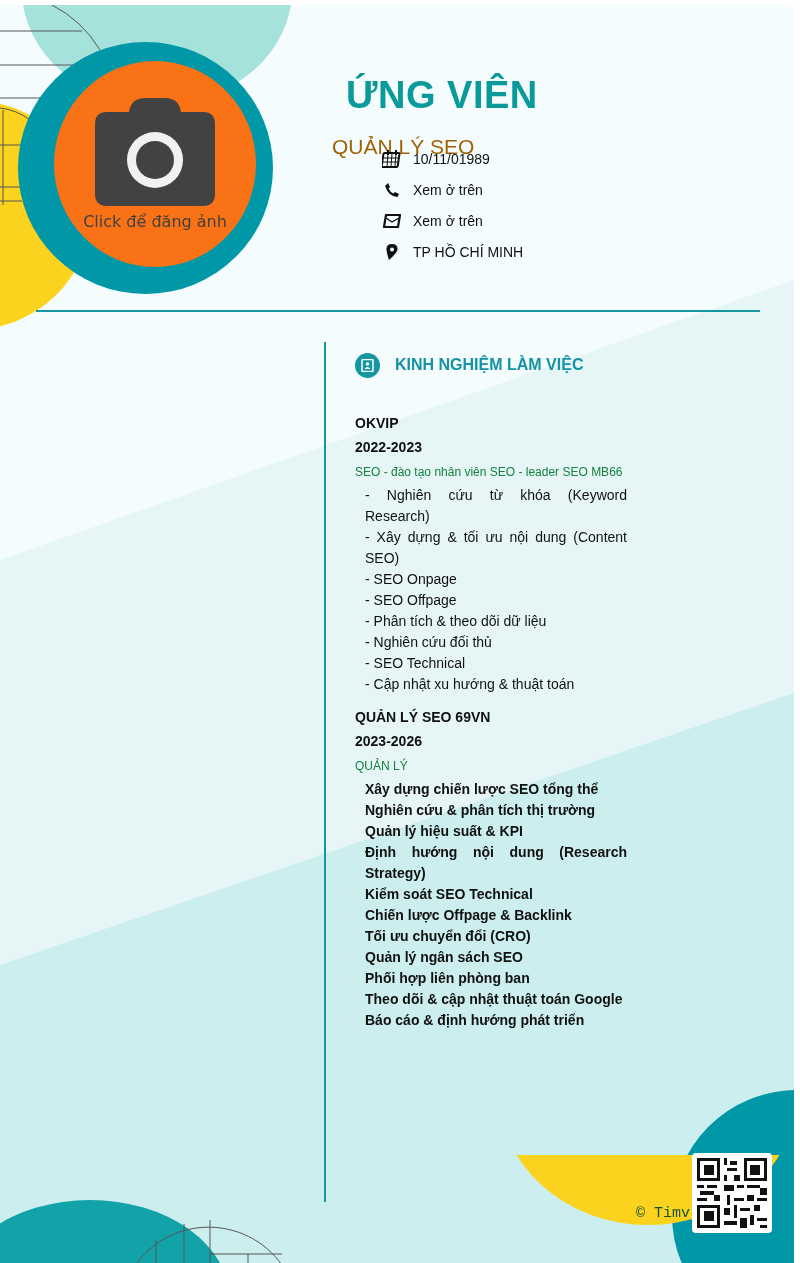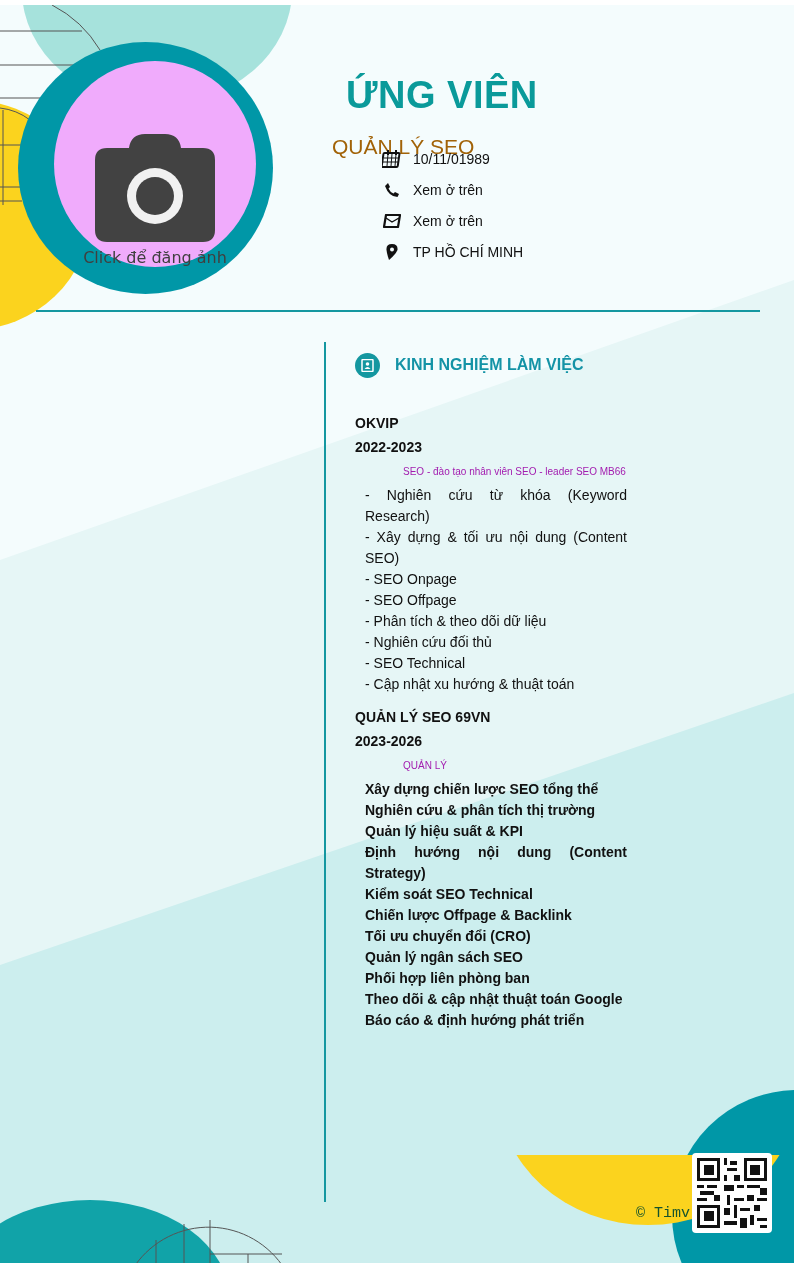--- a/index.html
+++ b/index.html
@@ -24,22 +24,22 @@
     .circle { position: absolute; border-radius: 50%; }
     .c-mint { left: 22px; top: -130px; width: 270px; height: 230px; background: #a6e2dc; border-radius: 0 0 135px 135px / 0 0 115px 115px; }
     .c-yellow-left { left: -150px; top: 95px; width: 240px; height: 230px; background: #fbd31e; }
     .grid-lines { position: absolute; left: 0; top: 0; }
     .photo-ring {
       position: absolute; left: 18px; top: 37px; width: 255px; height: 252px;
       border-radius: 50%; background: #0097a7;
     }
     .photo-inner {
       position: absolute; left: 36px; top: 19px; width: 202px; height: 206px;
-      border-radius: 50%; background: #f0abfc; cursor: pointer;
-      display: flex; flex-direction: column; align-items: center; justify-content: flex-end;
+      border-radius: 50%; background: #f97316; cursor: pointer;
+      display: flex; flex-direction: column; align-items: center; justify-content: center;
     }
     .photo-caption {
       font-family: "DejaVu Sans", sans-serif; font-size: 16px; color: #3f3f3f; margin-top: 6px;
     }
     .header-right { position: absolute; left: 332px; top: 55px; }
     .name {
       font-size: 38px; font-weight: bold; color: #0a9a9a; letter-spacing: 0.5px; margin: 14px;
     }
     .jobtitle { font-size: 21px; color: #a16207; margin-top: 18px; }
     .info-list { position: absolute; left: 382px; top: 138px; text-align: center; }
@@ -48,21 +48,21 @@
     .info-text { font-size: 14px; color: #111; }
     .hr { position: absolute; left: 36px; top: 305px; width: 724px; height: 2px; background: #1497a0; }
     .vr { position: absolute; left: 324px; top: 337px; width: 2px; height: 860px; background: #1497a0; }
     .section { position: absolute; left: 355px; top: 342px; width: 272px; }
     .section-head { display: flex; align-items: center; height: 36px; }
     .section-icon { width: 25px; height: 25px; border-radius: 50%; background: #1497a0; display: flex; align-items: center; justify-content: center; margin-right: 15px; }
     .section-title { font-size: 16px; font-weight: bold; color: #1493a6; white-space: nowrap; }
     .job { margin-top: 0; }
     .company { font-size: 14px; font-weight: bold; color: #111; line-height: 24px; }
     .period { font-size: 14px; font-weight: bold; color: #111; line-height: 24px; }
-    .role { font-size: 10px; color: #a21caf; line-height: 26px; text-align: justify; margin-left: 48px; }
+    .role { font-size: 12px; color: #15803d; line-height: 26px; text-align: justify; }
     .bullets { padding-left: 10px; }
     .bullet { font-size: 14px; color: #111; line-height: 21px; text-align: justify; }
     .bullet.bold { font-weight: bold; }
     .job1 { margin-top: 28px; }
     .job2 { margin-top: 10px; }
     .c-teal-br { left: 672px; top: 1085px; width: 250px; height: 250px; background: #0097a7; }
     .c-yellow-br { left: 498px; top: 950px; width: 300px; height: 270px; background: #fbd31e; clip-path: inset(200px 0 0 0); border-radius: 50%; }
     .c-teal-bl { left: -50px; top: 1195px; width: 280px; height: 200px; background: #11a3a8; }
     .grid-bl { position: absolute; left: 120px; top: 1205px; }
     .watermark { position: absolute; left: 636px; top: 1200px; font-family: "Liberation Mono", monospace; font-size: 15px; color: #14532d; }
@@ -188,21 +188,21 @@
     </div>
 
     <div class="job job2">
       <div class="company">QUẢN LÝ SEO 69VN</div>
       <div class="period">2023-2026</div>
       <div class="role">QUẢN LÝ</div>
       <div class="bullets">
         <div class="bullet bold">Xây dựng chiến lược SEO tổng thể</div>
         <div class="bullet bold">Nghiên cứu &amp; phân tích thị trường</div>
         <div class="bullet bold">Quản lý hiệu suất &amp; KPI</div>
-        <div class="bullet bold">Định hướng nội dung (Content Strategy)</div>
+        <div class="bullet bold">Định hướng nội dung (Research Strategy)</div>
         <div class="bullet bold">Kiểm soát SEO Technical</div>
         <div class="bullet bold">Chiến lược Offpage &amp; Backlink</div>
         <div class="bullet bold">Tối ưu chuyển đổi (CRO)</div>
         <div class="bullet bold">Quản lý ngân sách SEO</div>
         <div class="bullet bold">Phối hợp liên phòng ban</div>
         <div class="bullet bold">Theo dõi &amp; cập nhật thuật toán Google</div>
         <div class="bullet bold">Báo cáo &amp; định hướng phát triển</div>
       </div>
     </div>
   </div>

